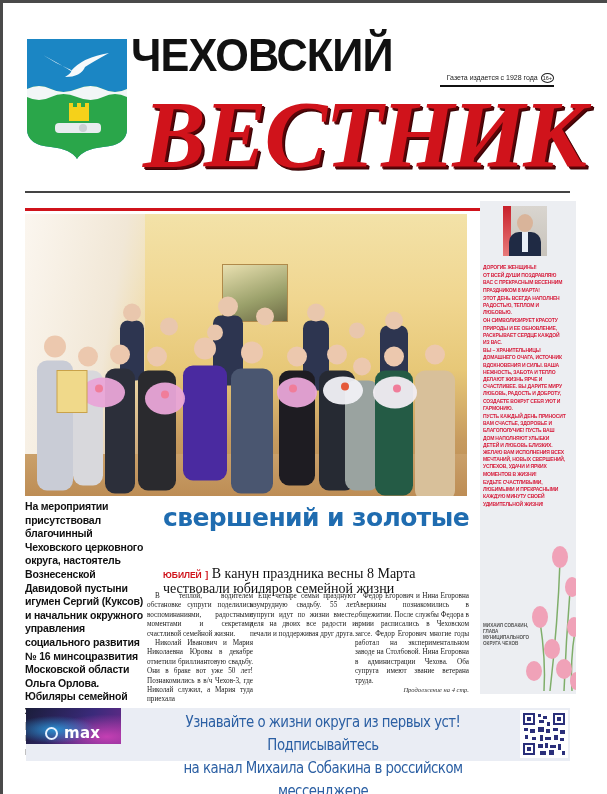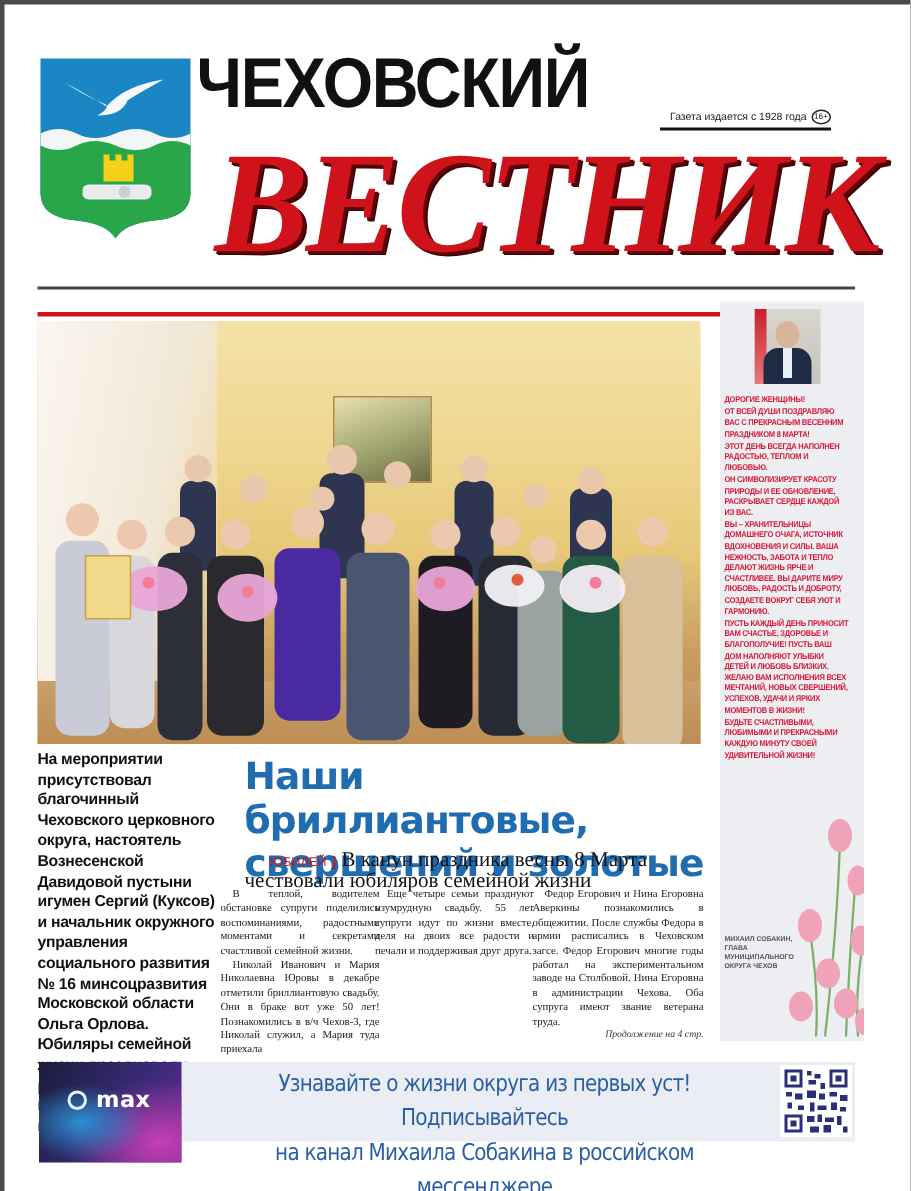--- a/index.html
+++ b/index.html
@@ -67,38 +67,38 @@
   }
 
   
   .headline {
     position:absolute; left:160px; top:500px; width:310px; font-family:"DejaVu Sans", sans-serif; font-weight:bold;
     font-size:25px; line-height:29px; color:#1f6cb0; letter-spacing:-0.6px;
   }
   .subhead {
     position:absolute; left:160px; top:564px; width:310px; font-family:"Liberation Serif", serif; font-size:14px; line-height:14px; color:#111;
   }
-  .rubric { font-family:"Liberation Sans", sans-serif; font-weight:normal; font-size:8.5px; color:#d0131b;margin-left:17px; }
+  .rubric { font-family:"Liberation Sans", sans-serif; font-weight:bold; font-size:8.5px; color:#d0131b; }
   .rubric-br { font-family:"Liberation Sans", sans-serif; font-weight:bold; color:#d0131b; font-size:9px; }
 
   
   .col {
     position:absolute; top:589px; width:106px; font-family:"Liberation Serif", serif; font-size:7.2px; line-height:9.4px; color:#222;
     text-align:justify;
   }
   .col p { margin:0; text-indent:8px; }
   .col1 { left:144px; }
   .col2 { left:247px; }
   .col3 { left:352px; width:114px; }
   .cont { position:absolute; left:352px; top:683px; width:114px; text-align:right; font-family:"Liberation Serif", serif; font-style:italic; font-size:6.5px; color:#333; }
 
   
   .banner { position:absolute; left:23px; top:705px; width:544px; height:53px; background:#eaedf4; }
   .max-logo {
-    position:absolute; left:0; top:0; width:95px; height:67px;
+    position:absolute; left:0; top:0; width:95px; height:36px;
     background:radial-gradient(ellipse at 30% 60%,#2a8fd0 0%,rgba(42,143,208,0) 45%),radial-gradient(ellipse at 85% 80%,#c43fb3 0%,rgba(196,63,179,0) 55%),linear-gradient(120deg,#1a1d3a,#3a2a7a 60%,#6a2a8a);
   }
   .max-logo .ring { position:absolute; left:19px; top:19px; width:13px; height:13px; border-radius:50%; border:2.5px solid #e8f2ff; box-sizing:border-box; }
   .max-logo .txt { position:absolute; left:38px; top:16px; color:#fff; font-family:"DejaVu Sans", sans-serif; font-weight:bold; font-size:15px; letter-spacing:0.3px; }
   .banner-text {
     position:absolute; left:97px; top:3px; width:400px; text-align:center; color:#2b5fa3; font-family:"DejaVu Sans", sans-serif;
     font-size:15.5px; line-height:23px; letter-spacing:-0.6px; transform:scaleX(0.86); transform-origin:center;
   }
   .qr { position:absolute; left:494px; top:2px; width:48px; height:48px; background:#fff; }
 </style>
@@ -229,21 +229,20 @@
           <ellipse cx="44" cy="128" rx="8" ry="10"></ellipse>
           <ellipse cx="56" cy="140" rx="6" ry="9"></ellipse>
         </g>
     </svg>
     <div class="signature" style="top:422px;">Михаил Собакин, глава муниципального округа Чехов</div>
   </div>
 
   <div class="caption">На мероприятии присутствовал благочинный Чеховского церковного округа, настоятель Вознесенской Давидовой пустыни игумен Сергий (Куксов) и начальник окружного управления социального развития № 16 минсоцразвития Московской области Ольга Орлова. Юбиляры семейной жизни праздновали, радовались, вместе пели песни и кружились в танце.</div>
 
   <div class="headline">
-    <div>Наши бриллиантовые,</div>
     <div>свершений и золотые</div>
   </div>
   <div class="subhead">
     <span class="rubric">ЮБИЛЕЙ</span>
     <span class="rubric-br">]</span>
     <span>В канун праздника весны 8 Марта чествовали юбиляров семейной жизни</span>
   </div>
 
   <div class="col col1">
     <p>В теплой, водителем обстановке супруги поделились воспоминаниями, радостными моментами и секретами счастливой семейной жизни.</p>

